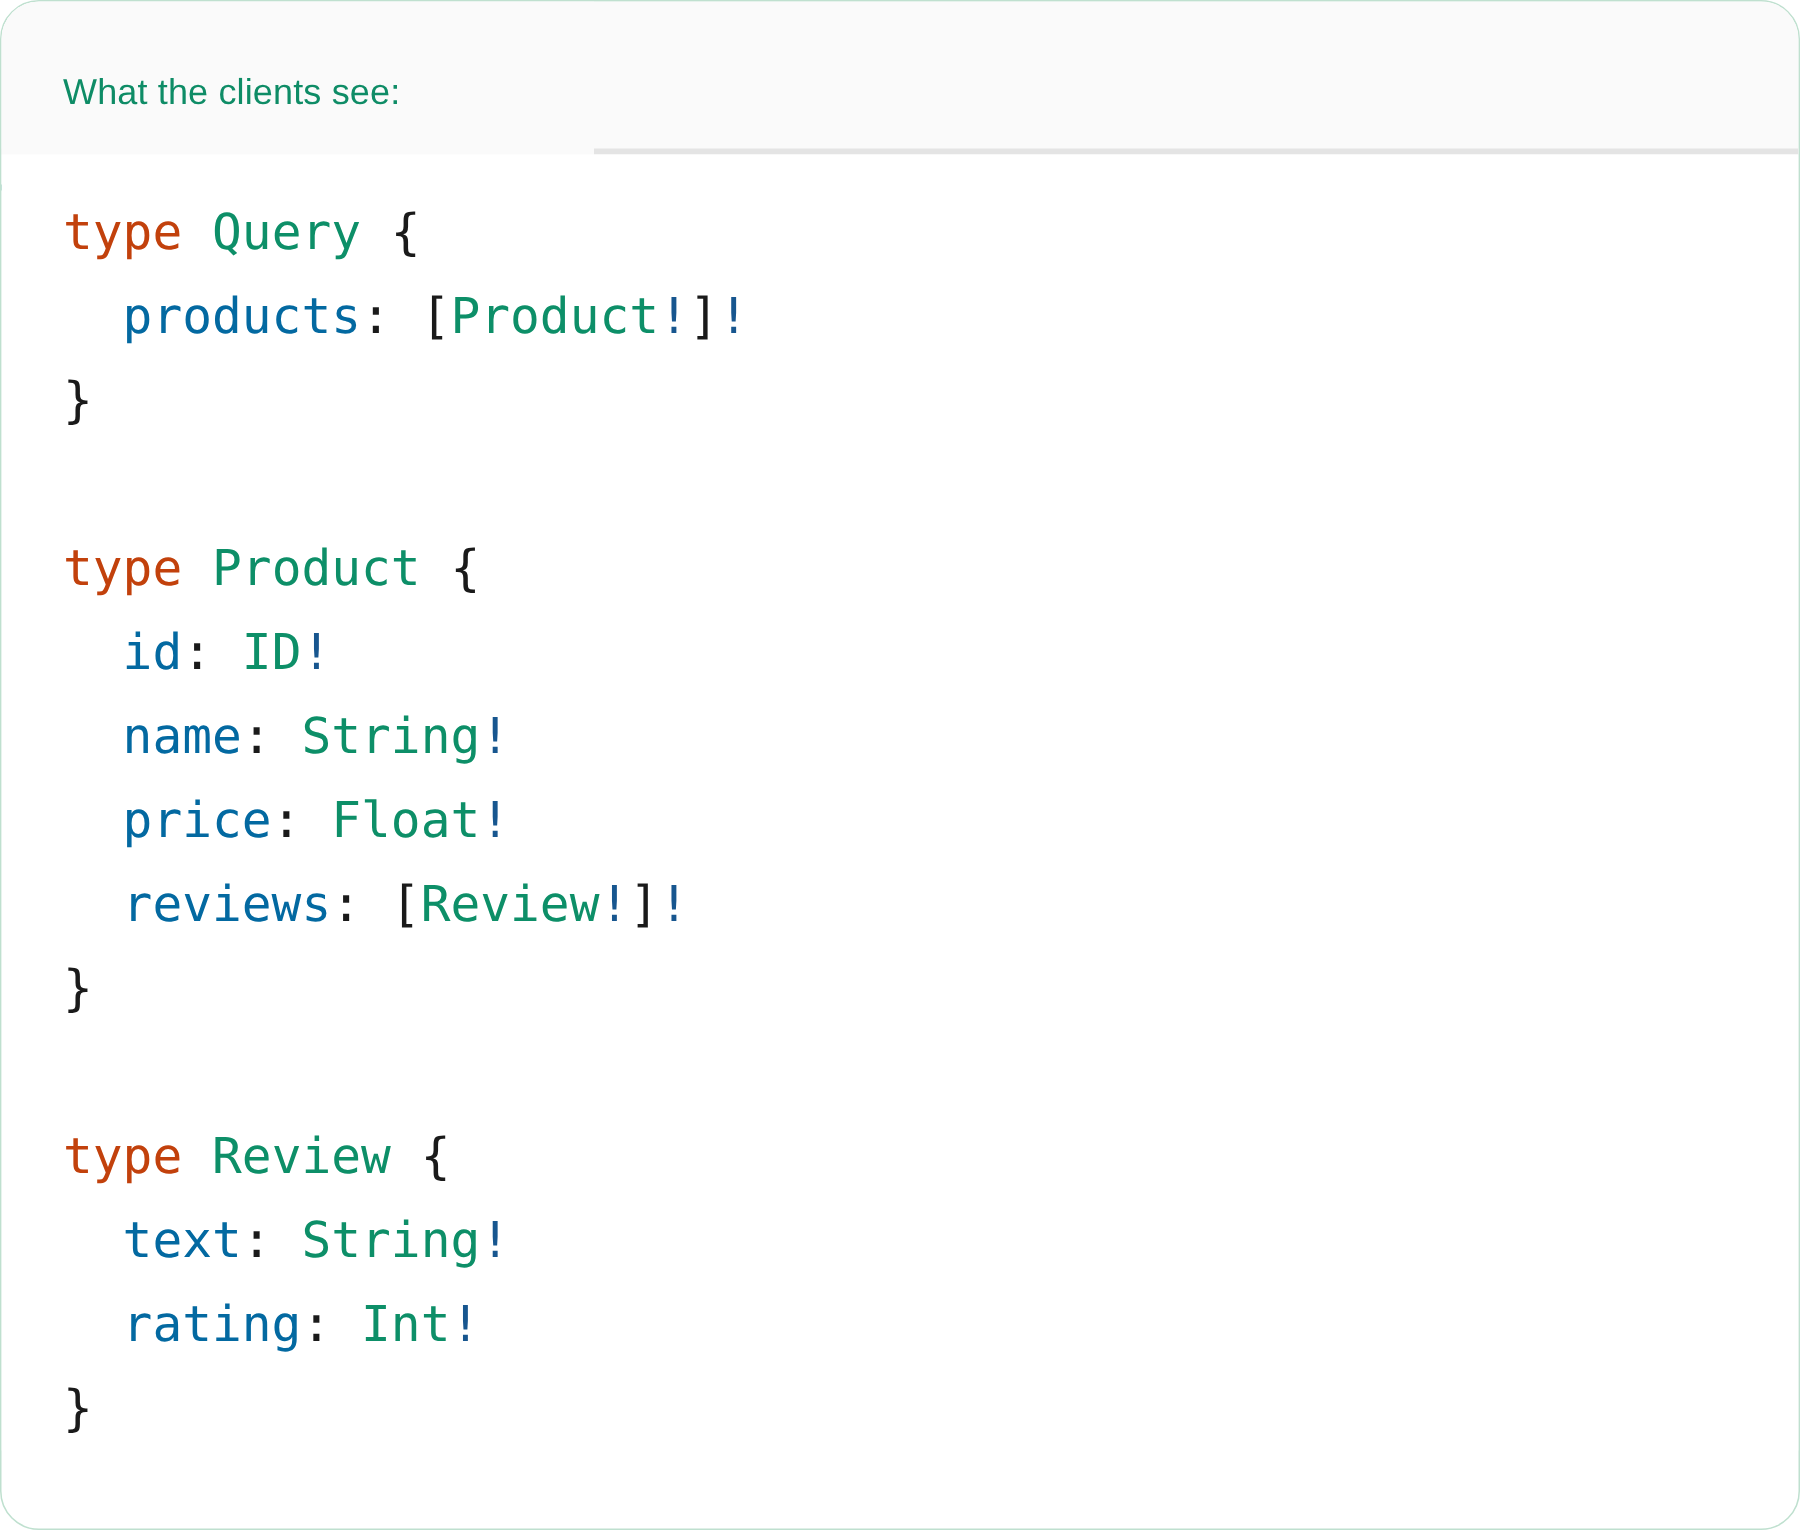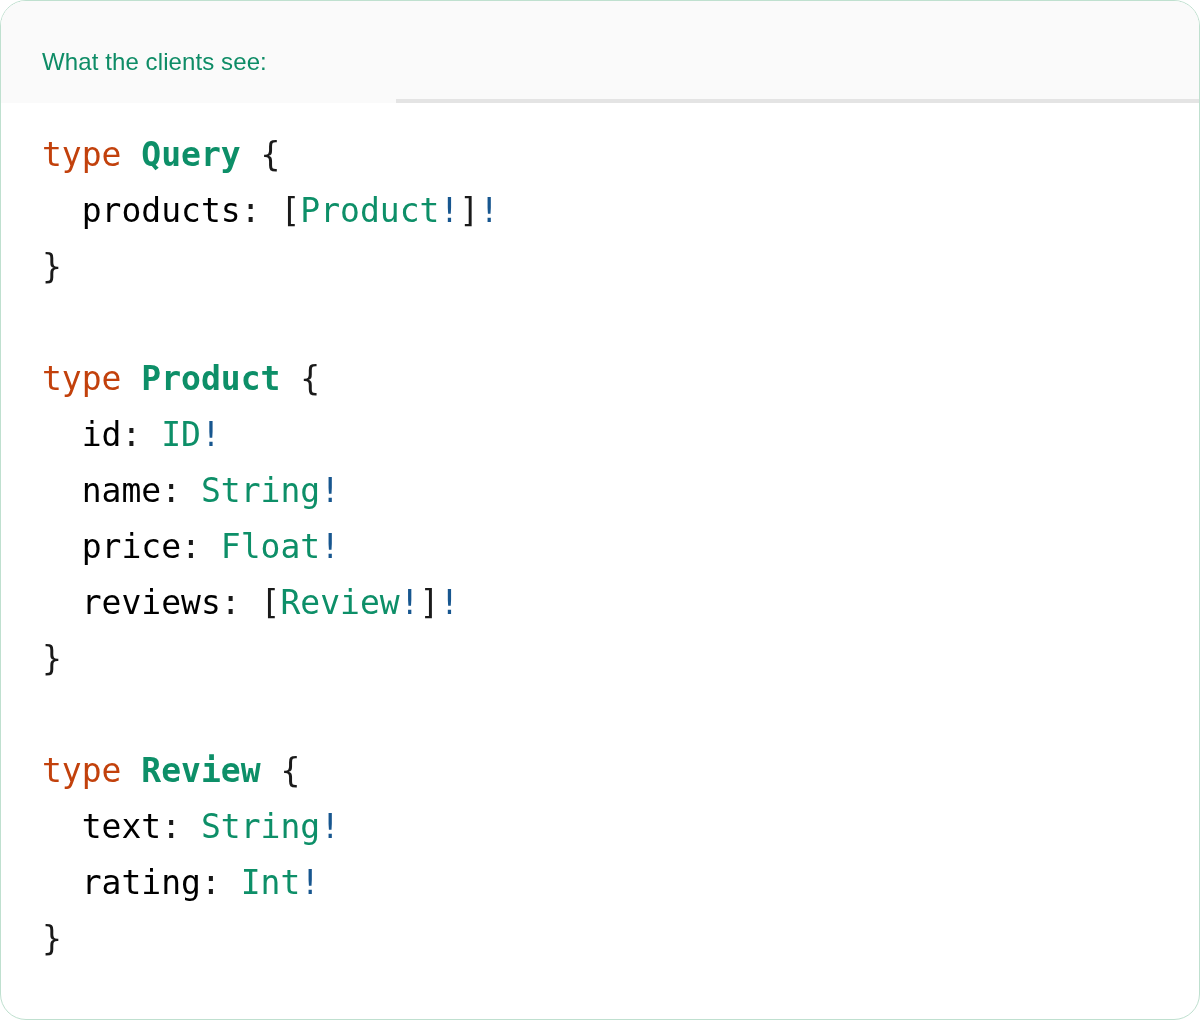--- a/index.html
+++ b/index.html
@@ -77,25 +77,25 @@
   }
 
   .code-line {
     height: 56px;
     white-space: pre;
   }
   .code-line.blank { height: 56px; }
 
   
   .tok-keyword  { color: #c2410c; }
-  .tok-typename { color: #0d8f68; font-weight: bold; }
+  .tok-typename { color: #0d8f68; }
   .tok-type     { color: #0d8f68; }
   .tok-bang     { color: #17568f; }
   .tok-punct    { color: #1a1a1a; }
-  .tok-field    { color: #000000; margin-top: 39px; }
+  .tok-field    { color: #0369a1; margin-top: 39px; }
   .tok-plain    { color: #1a1a1a; }
 </style>
 </head>
 <body>
 
 <div class="panel">
 
   <div class="tabstrip">
     <div class="tab">
       <span class="tab-label">What the clients see:</span>

